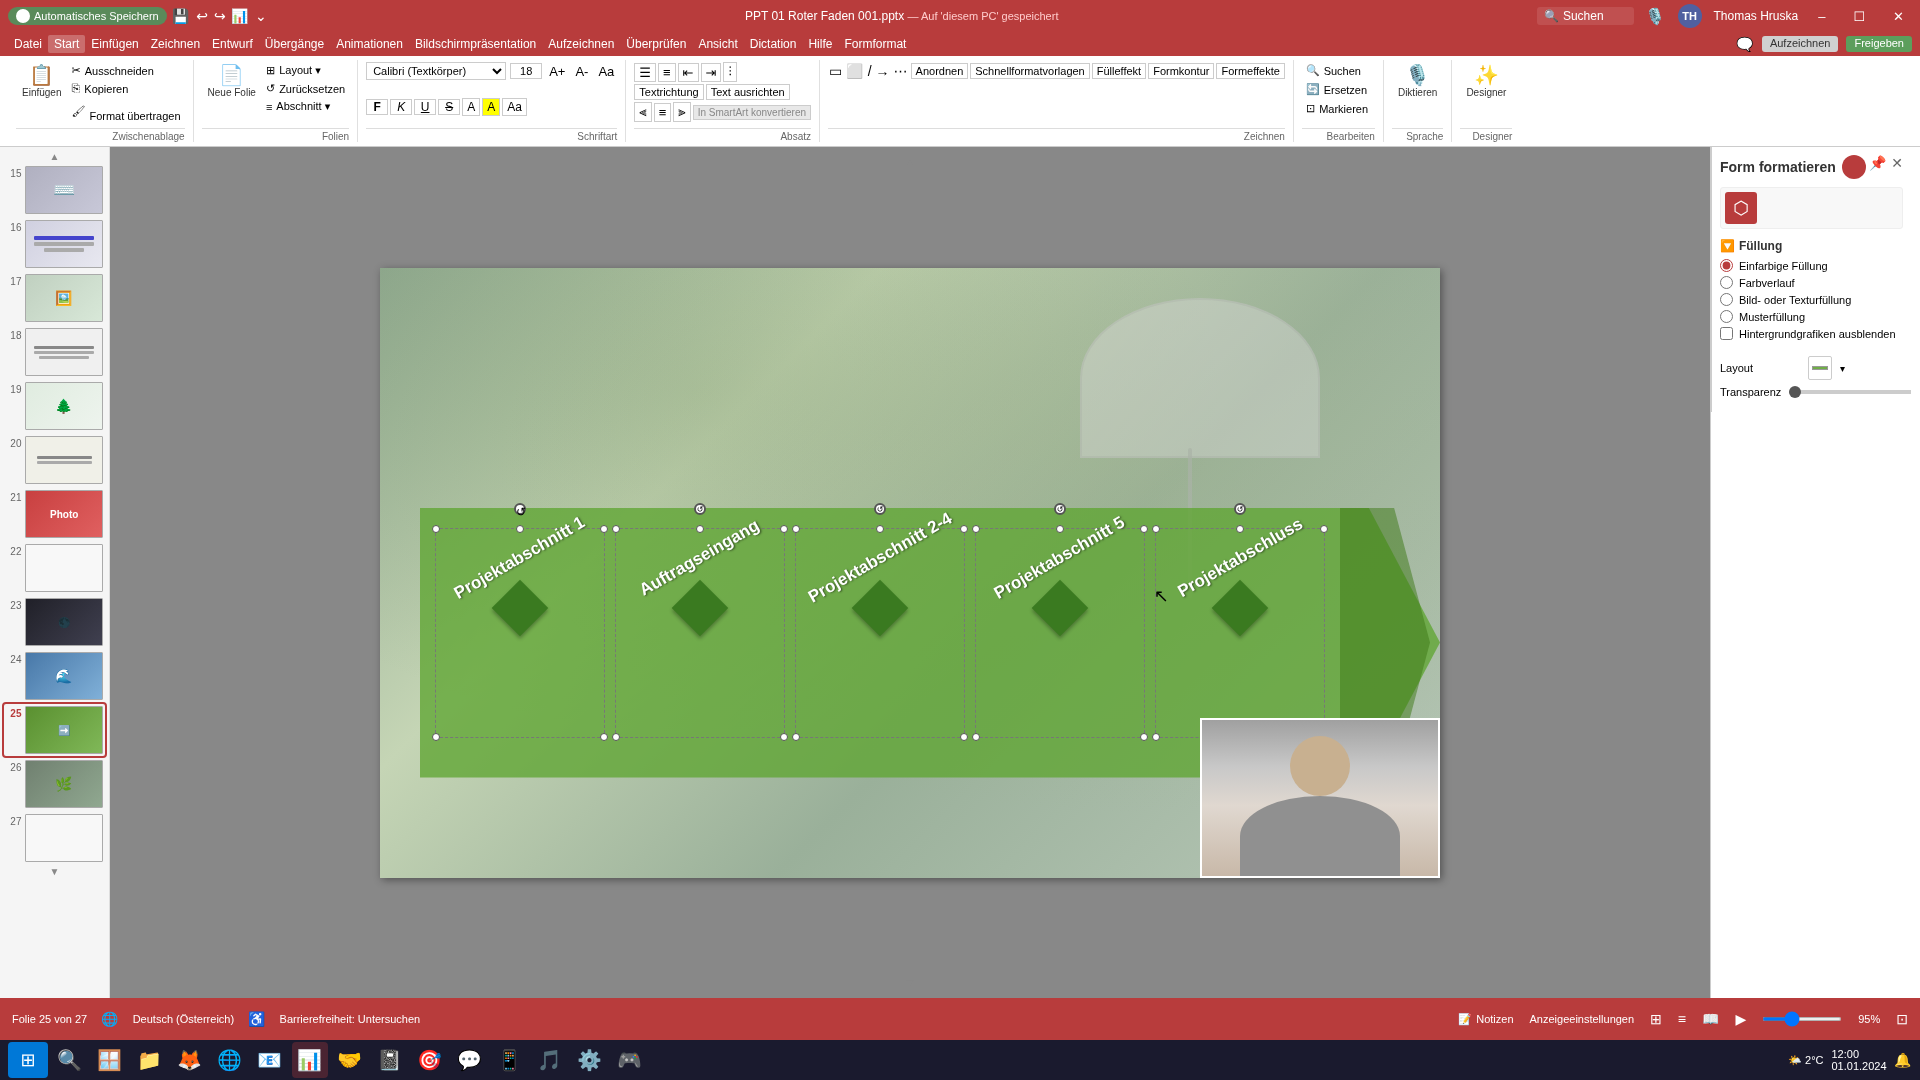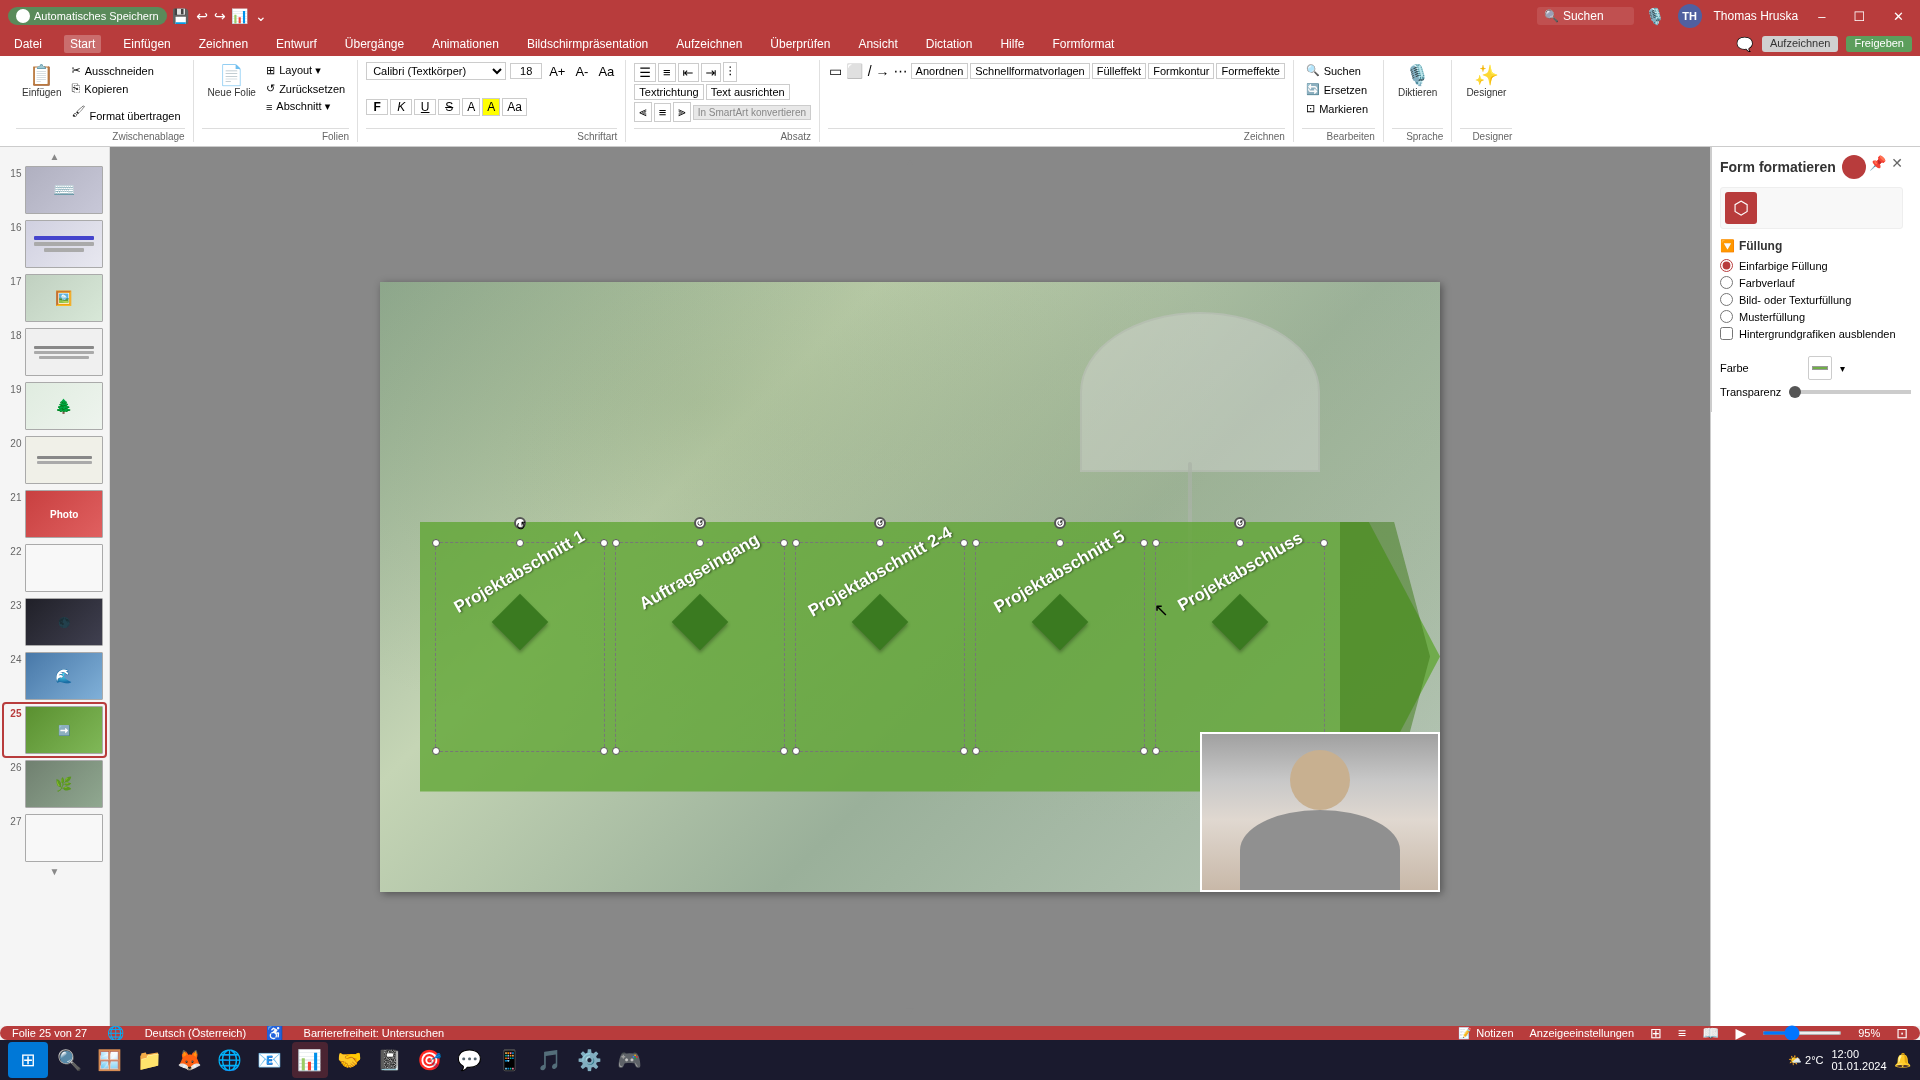--- a/index.html
+++ b/index.html
@@ -8,21 +8,21 @@
     
     .title-bar { background: #b83c3c; height: 32px; display: flex; align-items: center; justify-content: space-between; padding: 0 8px; color: white; font-size: 12px; }
     .title-bar-left { display: flex; align-items: center; gap: 6px; }
     .title-bar-center { flex: 1; text-align: center; font-size: 12px; }
     .title-bar-right { display: flex; align-items: center; gap: 12px; }
     .title-bar-btn { cursor: pointer; padding: 2px 8px; font-size: 13px; }
     .autosave-toggle { background: #5a8a5a; border-radius: 10px; padding: 2px 8px; font-size: 11px; display: flex; align-items: center; gap: 4px; }
     .toggle-dot { width: 14px; height: 14px; background: white; border-radius: 50%; }
 
     
-    .menu-bar { background: #b83c3c; height: 24px; display: flex; align-items: center; padding: 0 8px; gap: 16px; color: white; font-size: 12px; }
+    .menu-bar { background: #b83c3c; height: 24px; display: flex; align-items: center; padding: 0 8px; color: white; font-size: 12px; }
     .menu-item { cursor: pointer; padding: 2px 6px; border-radius: 2px; }
 
     
     .ribbon { background: #fff; border-bottom: 1px solid #ccc; display: flex; flex-direction: column; }
     .ribbon-content { display: flex; height: 90px; padding: 4px 0; background: white; }
     .ribbon-group { display: flex; flex-direction: column; align-items: flex-start; padding: 0 8px; border-right: 1px solid #e0e0e0; min-width: 80px; }
     .ribbon-group-label { font-size: 10px; color: #666; margin-top: auto; padding-top: 2px; text-align: right; width: 100%; border-top: 1px solid #ddd; }
     .rb-btn { display: flex; flex-direction: column; align-items: center; justify-content: center; padding: 3px 6px; cursor: pointer; border-radius: 2px; font-size: 11px; min-width: 40px; }
     .rb-icon { font-size: 20px; line-height: 1; }
     .rb-label { font-size: 10px; color: #333; margin-top: 2px; white-space: nowrap; }
@@ -54,21 +54,21 @@
     .slide-thumb { display: flex; align-items: flex-start; gap: 4px; cursor: pointer; padding: 2px; border-radius: 2px; }
     .slide-thumb.active { outline: 2px solid #b83c3c; }
     .slide-num { font-size: 10px; color: #666; width: 16px; text-align: right; padding-top: 2px; }
     .slide-img { width: 80px; height: 48px; background: #ccc; border: 1px solid #aaa; border-radius: 1px; overflow: hidden; display: flex; align-items: center; justify-content: center; }
 
     
     .slide-canvas-area { flex: 1; display: flex; align-items: center; justify-content: center; background: #888; padding: 10px; overflow: hidden; position: relative; }
     .slide-canvas { width: 1060px; height: 610px; background: white; position: relative; overflow: hidden; box-shadow: 2px 2px 8px rgba(0,0,0,0.4); }
 
     
-    .status-bar { height: 14px; background: #b83c3c; display: flex; align-items: center; padding: 0 12px; color: white; font-size: 11px; gap: 20px; border-radius: 13px; }
+    .status-bar { height: 42px; background: #b83c3c; display: flex; align-items: center; padding: 0 12px; color: white; font-size: 11px; gap: 14px; }
     .status-right { margin-left: auto; display: flex; align-items: center; gap: 16px; }
 
     
     .taskbar { height: 40px; background: #1a1a2e; display: flex; align-items: center; padding: 0 8px; gap: 4px; }
     .taskbar-start { width: 40px; height: 36px; background: #0078d7; border-radius: 4px; display: flex; align-items: center; justify-content:: center; justify-content: center; cursor: pointer; }
     .taskbar-item { width: 36px; height: 36px; border-radius: 4px; display: flex; align-items: center; justify-content: center; cursor: pointer; font-size: 20px; }
     .taskbar-right { margin-left: auto; display: flex; align-items: center; gap: 8px; color: white; font-size: 11px; }
 
     
     .slide-bg { position: absolute; inset: 0; background: linear-gradient(135deg, #8fa88f 0%, #c5d5b5 30%, #9ab09a 60%, #b8c8b8 100%); }
@@ -92,20 +92,24 @@
   <div class="title-bar-left">
     <div class="autosave-toggle">
       <div class="toggle-dot"></div>
       <span>Automatisches Speichern</span>
     </div>
     <span style="font-size:14px;">💾</span>
     <span style="font-size:14px;">↩</span>
     <span style="font-size:14px;">↪</span>
     <span style="font-size:14px;">📊</span>
     <span style="font-size:14px;">⌄</span>
+  </div>
+  <div class="title-bar-center">
+    <span>PPT 01 Roter Faden 001.pptx</span>
+    <span style="color:#ffcccc; font-size:11px;"> — <span>Auf 'diesem PC' gespeichert</span></span>
   </div>
   <div class="title-bar-right">
     <span style="background:#c05050; border-radius:3px; padding:2px 30px 2px 8px; color:white; font-size:12px;">
       <span>🔍</span>
       <span>Suchen</span>
     </span>
     <span style="font-size:16px;">🎙️</span>
     <span style="background:#5060a0; border-radius:50%; width:24px; height:24px; display:inline-flex; align-items:center; justify-content:center; font-size:11px; font-weight:bold;">TH</span>
     <span>Thomas Hruska</span>
     <span class="title-bar-btn">–</span>
@@ -530,21 +534,21 @@
           <input type="radio" name="fill" style="">
           <label>Musterfüllung</label>
         </div>
         <div class="format-option">
           <input type="checkbox" style="">
           <label>Hintergrundgrafiken ausblenden</label>
         </div>
       </div>
 
       <div class="format-color-row">
-        <span style="width:80px;">Farbe</span>
+        <span style="width:80px;">Layout</span>
         <div class="color-picker-box">
           <div class="color-swatch"></div>
         </div>
         <span style="font-size:10px; cursor:pointer;">▾</span>
       </div>
 
       <div class="format-slider-row">
         <span style="width:80px;">Transparenz</span>
         <input type="range" class="format-slider" min="0" max="100" value="0" style="">
 

